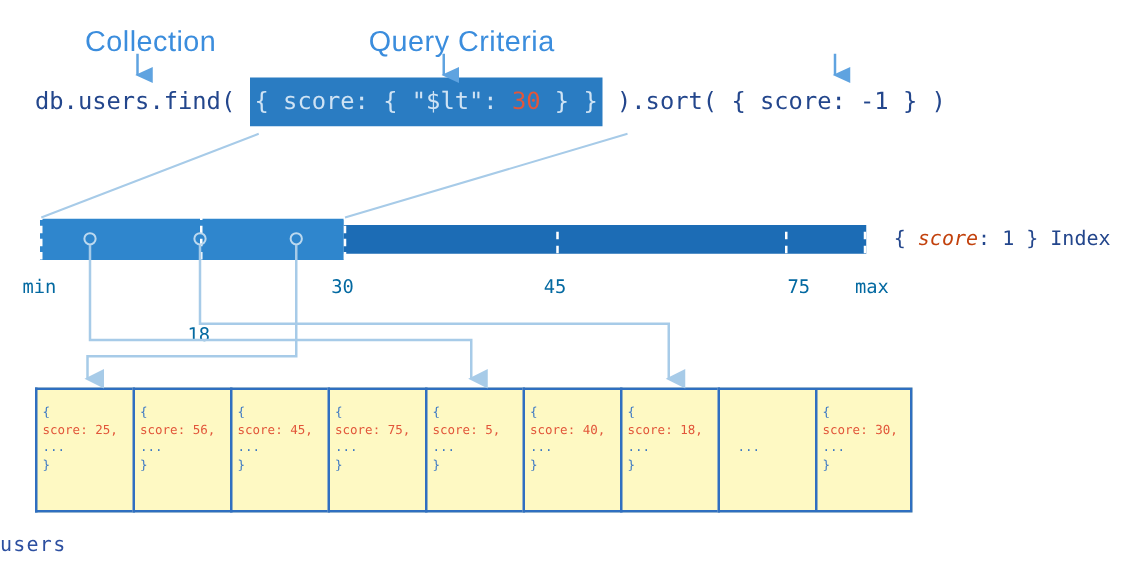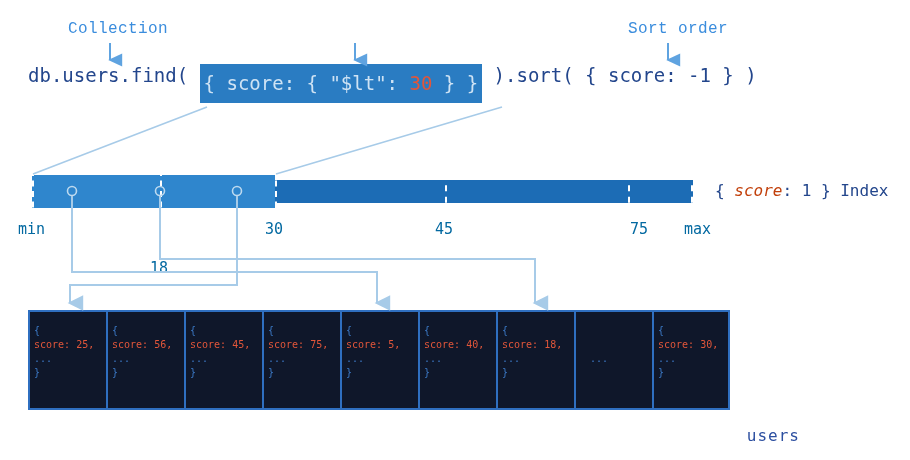--- a/index.html
+++ b/index.html
@@ -7,33 +7,33 @@
   body{
     width:910px;height:460px;position:relative;overflow:hidden;
     font-family:"DejaVu Sans Mono","Liberation Mono",monospace;
     -webkit-font-smoothing:antialiased;
   }
   .stage{position:absolute;left:0;top:0;width:910px;height:460px;}
 
   
   .annot{
     position:absolute;
-    font-family:Liberation Mono, monospace;
-    font-size:16px;
+    font-family:Liberation Sans, sans-serif;
+    font-size:23px;
     color:#3b8ddd;
     white-space:nowrap;
     letter-spacing:.4px;
   }
 
   
   .queryline{
     position:absolute;
     left:28px; top:64px;
     height:34px;
-    display:flex;align-items:flex-start;
+    display:flex;align-items:center;
     font-family:"DejaVu Sans Mono","Liberation Mono",monospace;
     font-size:19px;
     color:#23468c;
     white-space:pre;
     letter-spacing:0px;
   }
   .q-seg{white-space:pre;}
   .q-hl{
     background:#2a7cc2;
     color:#cfe3f4;
@@ -69,50 +69,50 @@
     font-size:16px;color:#23468c;white-space:nowrap;
   }
   .idxlabel .k{color:#c2410c;font-style:italic;}
 
   
   .docs{position:absolute;left:28px;top:310px;height:100px;display:flex;}
   .doc{
     width:78px;height:100px;
     border:2px solid #2f6fc0;
     border-right-width:0;
-    background:#0f172a;
+    background:#fef9c3;
     box-sizing:border-box;
     position:relative;
     overflow:hidden;
     padding-left:42px;
   }
   .doc:last-child{border-right-width:2px;}
   .doc .txt{
     position:absolute;left:4px;top:12px;right:2px;
     font-family:"DejaVu Sans Mono","Liberation Mono",monospace;
     font-size:10px;line-height:14px;
     color:#3b78c4;white-space:pre;
   }
   .doc .txt .kv{color:#e2563a;}
   .doc.ellipsis .txt{top:40px;left:14px;}
 
   .collname{
-    position:absolute;left:0;top:426px;width:800px;text-align:right;
+    position:absolute;left:0;top:426px;width:800px;text-align:left;
     font-family:"DejaVu Sans Mono","Liberation Mono",monospace;
     font-size:16px;color:#2c4fa0;letter-spacing:1px;
   }
   svg.overlay{position:absolute;left:0;top:0;width:910px;height:460px;pointer-events:none;}
 </style>
 </head>
 <body>
 
 <div class="stage">
 
   <div class="annot" style="left:68px;top:20px;">Collection</div>
-  <div class="annot" style="left:628px;top:20px;">Sort order</div>
+  <div class="annot" style="left:295px;top:20px;">Query Criteria</div>
 
   <div class="queryline">
     <span class="q-seg">db.users.find( </span><span class="q-hl"><span>{ score: { "$lt": </span><span class="num">30</span><span> } }</span></span><span class="q-seg"> ).sort( { score: -1 } )</span>
   </div>
 
   <div class="bar-light"></div>
   <div class="bar-dark"></div>
 
   <div class="tick" style="left:32px;top:170px;height:48px;"></div>
   <div class="tick" style="left:160px;top:170px;height:48px;"></div>

